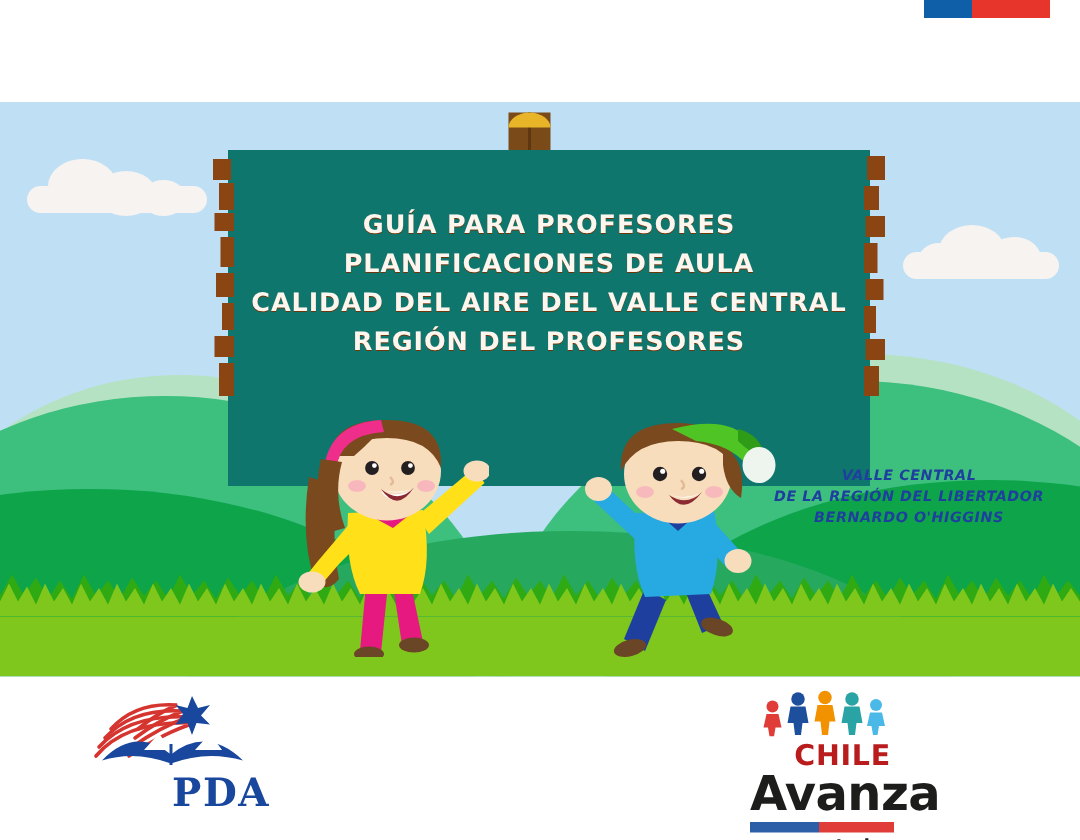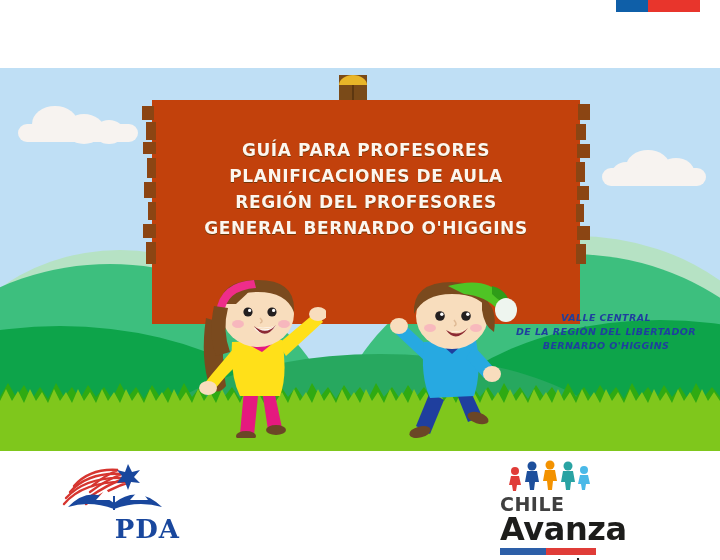--- a/index.html
+++ b/index.html
@@ -52,21 +52,21 @@
     position:absolute; left:339px; top:7px; width:28px; height:10px;
     background:#e8b528; border-radius:50% 50% 0 0 / 100% 100% 0 0;
   }
   #post-split {
     position:absolute; left:352px; top:7px; width:2px; height:238px;
     background:#5d3710;
   }
 
   #sign {
     position:absolute; left:152px; top:32px; width:428px; height:224px;
-    background:#c2410c;
+    background:#0f766e;
   }
   #sign .edge {
     position:absolute; top:0; width:14px; height:178px;
   }
   #sign .edge.left  { left:-10px; }
   #sign .edge.right { right:-10px; }
   #sign .nub { position:absolute; background:#8B4513; }
 
   #sign-text {
     position:absolute; left:0; top:0; width:428px; height:178px;
@@ -113,21 +113,21 @@
   }
   #pda-logo .pda-sub {
     font-family:"DejaVu Serif", serif; font-weight:bold; font-size:15px;
     color:#d6352f; line-height:1.1; letter-spacing:0.5px; margin-top:1px;
   }
 
   
   #chile-avanza { position:absolute; left:500px; top:8px; width:96px; height:96px; }
   #chile-avanza .chile-word {
     font-family:"DejaVu Sans", sans-serif; font-weight:bold; font-size:19px;
-    color:#404040; letter-spacing:0.5px; line-height:1; 
+    color:#b91c1c; letter-spacing:0.5px; line-height:1; text-align:right;
     padding-right:2px;
   }
   #chile-avanza .avanza-word {
     font-family:"DejaVu Sans", sans-serif; font-weight:bold; font-size:32px;
     color:#1d1d1b; letter-spacing:-0.4px; line-height:1; margin-top:-1px;
   }
   #chile-avanza .ca-bars { display:flex; margin-top:3px; height:7px; width:96px; }
   #chile-avanza .ca-bars .b1 { width:48%; background:#2d5fa8; }
   #chile-avanza .ca-bars .b2 { width:52%; background:#e03c38; }
   #chile-avanza .con-todos {
@@ -211,22 +211,22 @@
       <div class="nub" style="right:5px; top:62px; width:9px;  height:20px;"></div>
       <div class="nub" style="right:1px; top:86px; width:12px; height:14px;"></div>
       <div class="nub" style="right:6px; top:104px;width:8px;  height:18px;"></div>
       <div class="nub" style="right:0;  top:126px; width:13px; height:14px;"></div>
       <div class="nub" style="right:4px; top:144px;width:10px; height:20px;"></div>
     </div>
 
     <div id="sign-text">
       <div class="line">GUÍA PARA PROFESORES</div>
       <div class="line">PLANIFICACIONES DE AULA</div>
+      <div class="line">CALIDAD DEL AIRE DEL VALLE CENTRAL</div>
       <div class="line">REGIÓN DEL PROFESORES</div>
-      <div class="line">GENERAL BERNARDO O'HIGGINS</div>
     </div>
   </div>
 
   <div id="valle-caption">
     <div>VALLE CENTRAL</div>
     <div>DE LA REGIÓN DEL LIBERTADOR</div>
     <div>BERNARDO  O'HIGGINS</div>
   </div>
 
   <div class="kid" style="left:196px; top:210px; width:130px; height:160px;">

